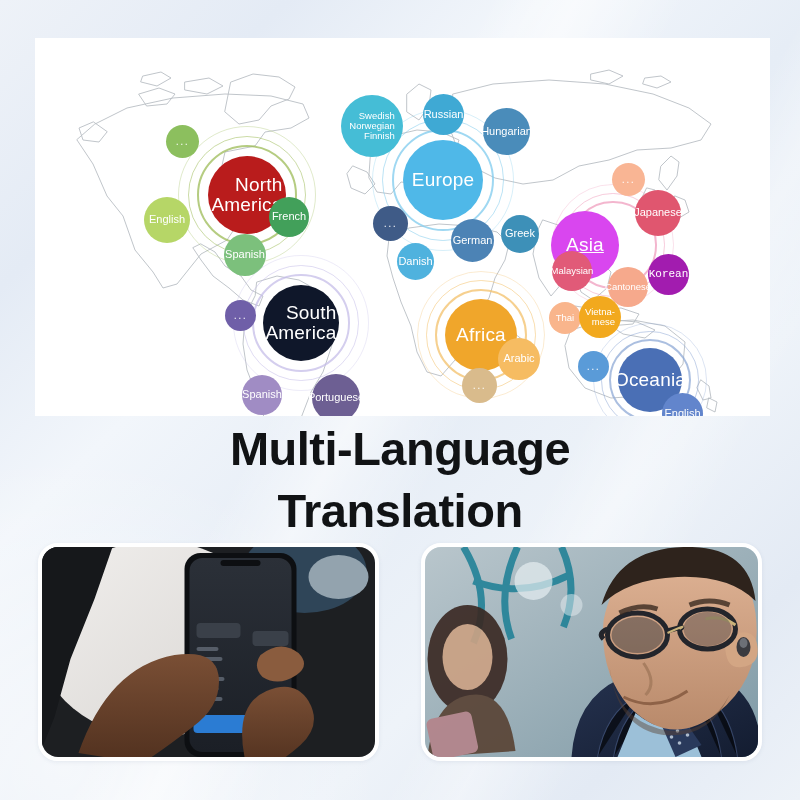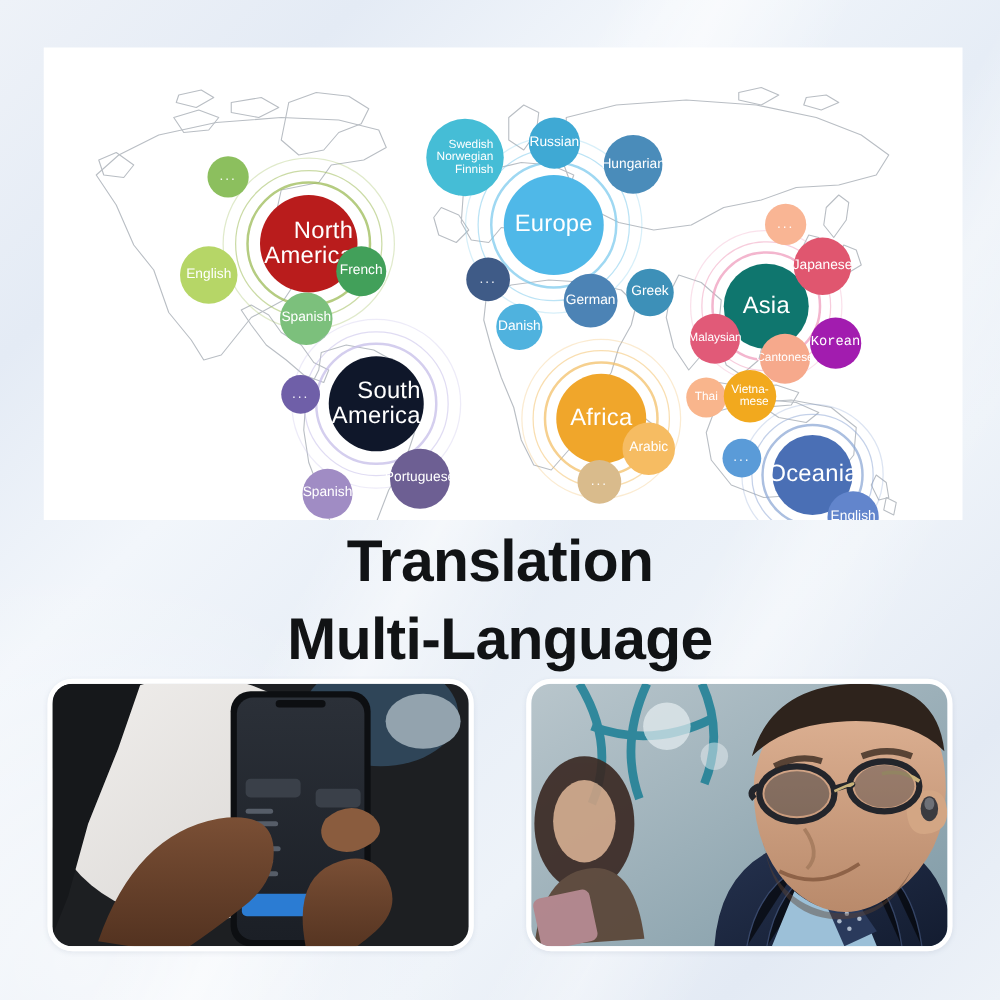--- a/index.html
+++ b/index.html
@@ -148,21 +148,21 @@
       <div class="bubble sub" style="left: 109px; top: 159px; width: 46px; height: 46px; background: rgb(182, 214, 103);">English</div>
       <div class="bubble sub" style="left: 234px; top: 159px; width: 40px; height: 40px; background: rgb(66, 160, 90);">French</div>
       <div class="bubble sub" style="left: 189px; top: 196px; width: 42px; height: 42px; background: rgb(124, 192, 124);">Spanish</div>
       <div class="halo" style="width: 97.28px; height: 97.28px; left: 217.36px; top: 236.36px; border-color: rgb(197, 189, 232); opacity: 0.75; border-width: 2px;"></div>
       <div class="halo" style="width: 115.52px; height: 115.52px; left: 208.24px; top: 227.24px; border-color: rgb(197, 189, 232); opacity: 0.53;"></div>
       <div class="halo" style="width: 135.28px; height: 135.28px; left: 198.36px; top: 217.36px; border-color: rgb(197, 189, 232); opacity: 0.31;"></div>
       <div class="bubble major" style="left: 228px; top: 247px; width: 76px; height: 76px; background: #0f172a;">South
 America</div>
       <div class="bubble sub dots" style="left: 190px; top: 262px; width: 31px; height: 31px; background: rgb(111, 95, 168);">...</div>
       <div class="bubble sub" style="left: 207px; top: 337px; width: 40px; height: 40px; background: rgb(160, 140, 196);">Spanish</div>
-      <div class="bubble sub" style="left: 277px; top: 321px; width: 48px; height: 48px; background: rgb(109, 95, 147);">Portuguese</div>
+      <div class="bubble sub" style="left: 277px; top: 336px; width: 48px; height: 48px; background: rgb(109, 95, 147);">Portuguese</div>
       <div class="halo" style="width: 102.4px; height: 102.4px; left: 356.8px; top: 90.8px; border-color: rgb(127, 203, 237); opacity: 0.75; border-width: 2px;"></div>
       <div class="halo" style="width: 121.6px; height: 121.6px; left: 347.2px; top: 81.2px; border-color: rgb(127, 203, 237); opacity: 0.53;"></div>
       <div class="halo" style="width: 142.4px; height: 142.4px; left: 336.8px; top: 70.8px; border-color: rgb(127, 203, 237); opacity: 0.31;"></div>
       <div class="bubble major" style="left: 368px; top: 102px; width: 80px; height: 80px; background: rgb(79, 184, 232);">Europe</div>
       <div class="bubble sub sm" style="left: 306px; top: 57px; width: 62px; height: 62px; background: rgb(69, 189, 214);">Swedish
 Norwegian
 Finnish</div>
       <div class="bubble sub" style="left: 388px; top: 56px; width: 41px; height: 41px; background: rgb(63, 169, 212);">Russian</div>
       <div class="bubble sub" style="left: 448px; top: 70px; width: 47px; height: 47px; background: rgb(74, 140, 186);">Hungarian</div>
       <div class="bubble sub dots" style="left: 338px; top: 168px; width: 35px; height: 35px; background: rgb(63, 91, 135);">...</div>
@@ -171,41 +171,41 @@
       <div class="bubble sub" style="left: 466px; top: 177px; width: 38px; height: 38px; background: rgb(61, 144, 184);">Greek</div>
       <div class="halo" style="width: 92.16px; height: 92.16px; left: 399.92px; top: 250.92px; border-color: rgb(243, 192, 106); opacity: 0.75; border-width: 2px;"></div>
       <div class="halo" style="width: 109.44px; height: 109.44px; left: 391.28px; top: 242.28px; border-color: rgb(243, 192, 106); opacity: 0.53;"></div>
       <div class="halo" style="width: 128.16px; height: 128.16px; left: 381.92px; top: 232.92px; border-color: rgb(243, 192, 106); opacity: 0.31;"></div>
       <div class="bubble major" style="left: 410px; top: 261px; width: 72px; height: 72px; background: rgb(240, 166, 43);">Africa</div>
       <div class="bubble sub" style="left: 463px; top: 300px; width: 42px; height: 42px; background: rgb(246, 188, 98);">Arabic</div>
       <div class="bubble sub dots" style="left: 427px; top: 330px; width: 35px; height: 35px; background: rgb(217, 187, 140);">...</div>
       <div class="halo" style="width: 87.04px; height: 87.04px; left: 534.48px; top: 163.48px; border-color: rgb(239, 158, 189); opacity: 0.75; border-width: 2px;"></div>
       <div class="halo" style="width: 103.36px; height: 103.36px; left: 526.32px; top: 155.32px; border-color: rgb(239, 158, 189); opacity: 0.53;"></div>
       <div class="halo" style="width: 121.04px; height: 121.04px; left: 517.48px; top: 146.48px; border-color: rgb(239, 158, 189); opacity: 0.31;"></div>
-      <div class="bubble major" style="left: 544px; top: 173px; width: 68px; height: 68px; background: #0f766e;">Asia</div>
+      <div class="bubble major" style="left: 516px; top: 173px; width: 68px; height: 68px; background: #d946ef; text-decoration: underline;">Asia</div>
       <div class="bubble sub dots" style="left: 577px; top: 125px; width: 33px; height: 33px; background: rgb(249, 181, 148);">...</div>
       <div class="bubble sub" style="left: 600px; top: 152px; width: 46px; height: 46px; background: rgb(224, 86, 111);">Japanese</div>
       <div class="bubble sub sm" style="left: 517px; top: 213px; width: 40px; height: 40px; background: rgb(225, 90, 120);">Malaysian</div>
       <div class="bubble sub sm" style="left: 573px; top: 229px; width: 40px; height: 40px; background: rgb(246, 169, 140);">Cantonese</div>
       <div class="bubble sub" style="left: 613px; top: 216px; width: 41px; height: 41px; background: #a21caf; font-family: Liberation Mono, monospace;">Korean</div>
       <div class="bubble sub sm" style="left: 514px; top: 264px; width: 32px; height: 32px; background: rgb(249, 181, 140);">Thai</div>
       <div class="bubble sub sm" style="left: 544px; top: 258px; width: 42px; height: 42px; background: rgb(242, 169, 30);">Vietna-
 mese</div>
       <div class="halo" style="width: 81.92px; height: 81.92px; left: 574.04px; top: 301.04px; border-color: rgb(143, 169, 214); opacity: 0.75; border-width: 2px;"></div>
       <div class="halo" style="width: 97.28px; height: 97.28px; left: 566.36px; top: 293.36px; border-color: rgb(143, 169, 214); opacity: 0.53;"></div>
       <div class="halo" style="width: 113.92px; height: 113.92px; left: 558.04px; top: 285.04px; border-color: rgb(143, 169, 214); opacity: 0.31;"></div>
       <div class="bubble major" style="left: 583px; top: 310px; width: 64px; height: 64px; background: rgb(74, 111, 181);">Oceania</div>
       <div class="bubble sub dots" style="left: 543px; top: 313px; width: 31px; height: 31px; background: rgb(90, 155, 216);">...</div>
       <div class="bubble sub" style="left: 627px; top: 355px; width: 41px; height: 41px; background: rgb(98, 133, 204);">English</div>
     </div>
 </div>
 
 <div class="title">
+  <div>Multi-Language</div>
   <div>Translation</div>
-  <div>Multi-Language</div>
 </div>
 
 <div class="photos">
 
   <div class="photo">
     <svg viewBox="0 0 340 210" preserveAspectRatio="xMidYMid slice">
       <defs>
         <linearGradient id="tableG" x1="0" y1="0" x2="1" y2="1">
           <stop offset="0" stop-color="#f1efed"></stop>
             <stop offset="1" stop-color="#d8d5d2"></stop>

